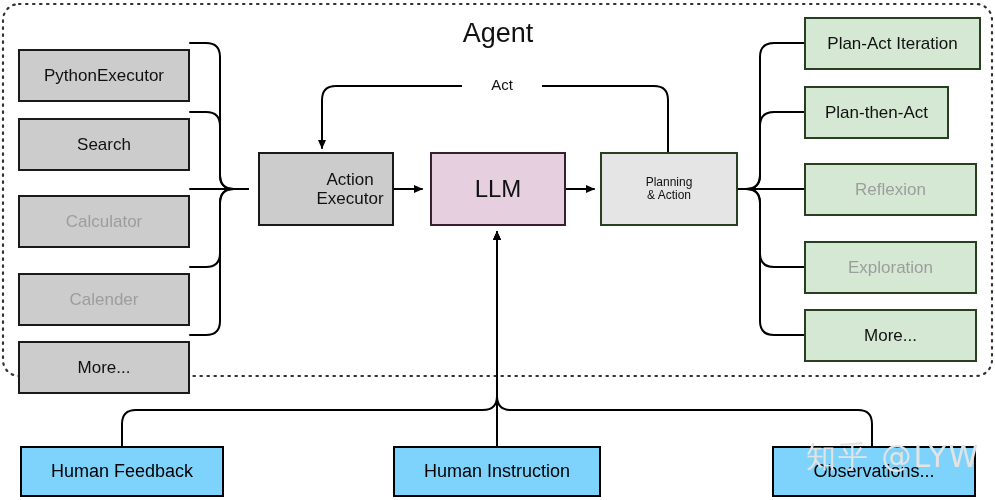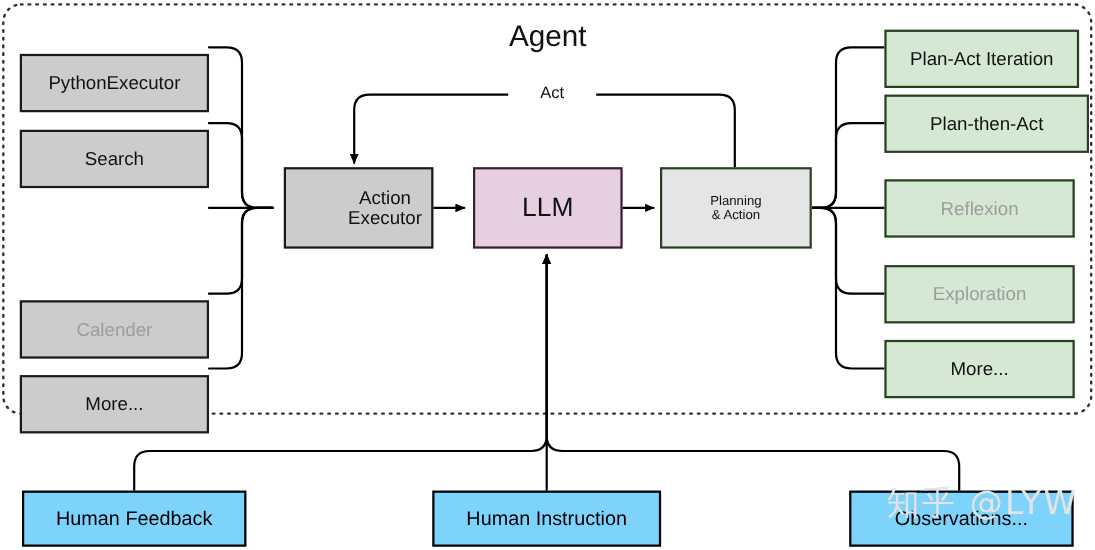--- a/index.html
+++ b/index.html
@@ -65,43 +65,46 @@
   <div id="agent-title">Agent</div>
 
   <div id="act-label">Act</div>
 
   <div class="node tool" style="left:18px;top:17px;width:172px;height:53px;">
       <span>PythonExecutor</span>
     </div>
   <div class="node tool" style="left:18px;top:86px;width:172px;height:53px;">
       <span>Search</span>
     </div>
+  <div class="node tool dim" style="left:18px;top:163px;width:172px;height:53px;">
+      <span>Calculator</span>
+    </div>
   <div class="node tool dim" style="left:18px;top:241px;width:172px;height:53px;">
       <span>Calender</span>
     </div>
   <div class="node tool" style="left:18px;top:309px;width:172px;height:53px;">
       <span>More...</span>
     </div>
 
   <div class="node core-gray" style="left:258px;top:152px;width:136px;height:74px;">
     <span style="white-space:pre-line;">Action
 Executor</span>
   </div>
   <div class="node core-pink" style="left:430px;top:152px;width:136px;height:74px;">
     <span style="white-space:pre-line;">LLM</span>
   </div>
   <div class="node core-green" style="left:600px;top:152px;width:138px;height:74px;">
     <span style="white-space:pre-line;">Planning
 &amp; Action</span>
   </div>
 
-  <div class="node strat" style="left:804px;top:27px;width:177px;height:53px;">
+  <div class="node strat" style="left:804px;top:17px;width:177px;height:53px;">
       <span>Plan-Act Iteration</span>
     </div>
-  <div class="node strat" style="left:804px;top:86px;width:186px;height:53px;">
+  <div class="node strat" style="left:804px;top:86px;width:145px;height:53px;">
       <span>Plan-then-Act</span>
     </div>
   <div class="node strat dim" style="left:804px;top:163px;width:173px;height:53px;">
       <span>Reflexion</span>
     </div>
   <div class="node strat dim" style="left:804px;top:241px;width:173px;height:53px;">
       <span>Exploration</span>
     </div>
   <div class="node strat" style="left:804px;top:309px;width:173px;height:53px;">
       <span>More...</span>

